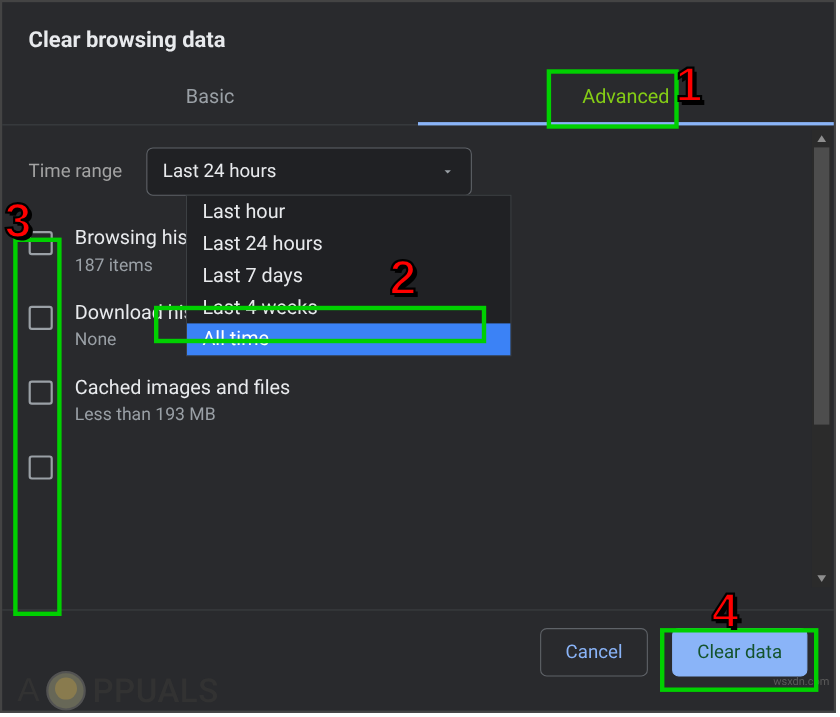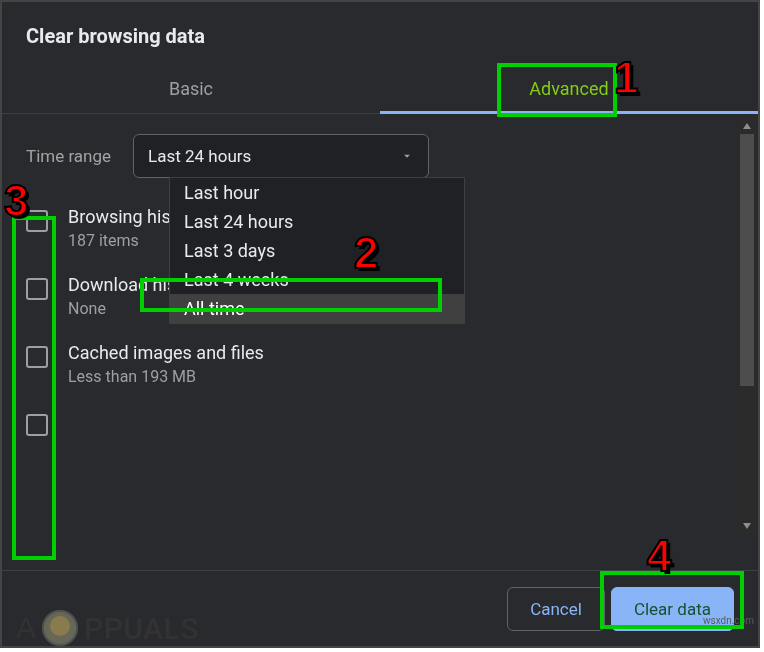--- a/index.html
+++ b/index.html
@@ -86,21 +86,21 @@
     z-index: 10;
     margin-left: 28px;
   }
   .dropdown .opt {
     padding: 3px 14px;
     font-size: 18px;
     color: #e8eaed;
     line-height: 23px;
   }
   .dropdown .opt.sel {
-    background: #404040;
+    background: #3b82f6;
     color: #ffffff;
   }
   .list { margin-top: 18px; }
   .item {
     display: flex;
     padding: 10px 0 14px 0;
     gap: 20px;
   }
   .cb {
     width: 22px; height: 22px;
@@ -146,28 +146,28 @@
     position: absolute;
     left: 0; width: 18px; height: 16px;
     display:flex; align-items:center; justify-content:center;
     color:#8e8e8e;
   }
   .scrollbar .arrow svg{width:10px;height:10px;display:block;}
   .scrollbar .arrow.up{top:0;}
   .scrollbar .arrow.dn{bottom:0;}
   .footer {
     position: absolute;
-    left: 0; right: 0; bottom: 0;
+    left: 0; right: 0; bottom: 16px;
     height: 76px;
     border-top: 1px solid #3c4043;
     display: flex;
     align-items: center;
     justify-content: flex-end;
     padding: 0 24px;
-    gap: 6px;
+    gap: 22px;
   }
   .btn {
     height: 44px;
     padding: 0 22px;
     border-radius: 6px;
     font-size: 17px;
     display: flex;
     align-items: center;
     cursor: pointer;
     border: 1px solid #5f6368;
@@ -283,21 +283,21 @@
         <div class="item">
           <div class="cb"></div>
         </div>
 
       </div>
     </div>
 
     <div class="dropdown">
       <div class="opt">Last hour</div>
       <div class="opt">Last 24 hours</div>
-      <div class="opt">Last 3 days</div>
+      <div class="opt">Last 7 days</div>
       <div class="opt">Last 4 weeks</div>
       <div class="opt sel">All time</div>
     </div>
 
     <div class="scrollbar">
       <div class="arrow up">
           <svg viewBox="0 0 10 10">
             <path d="M5 2 L9 8 L1 8 Z" fill="currentColor"></path>
           </svg>
         </div>

